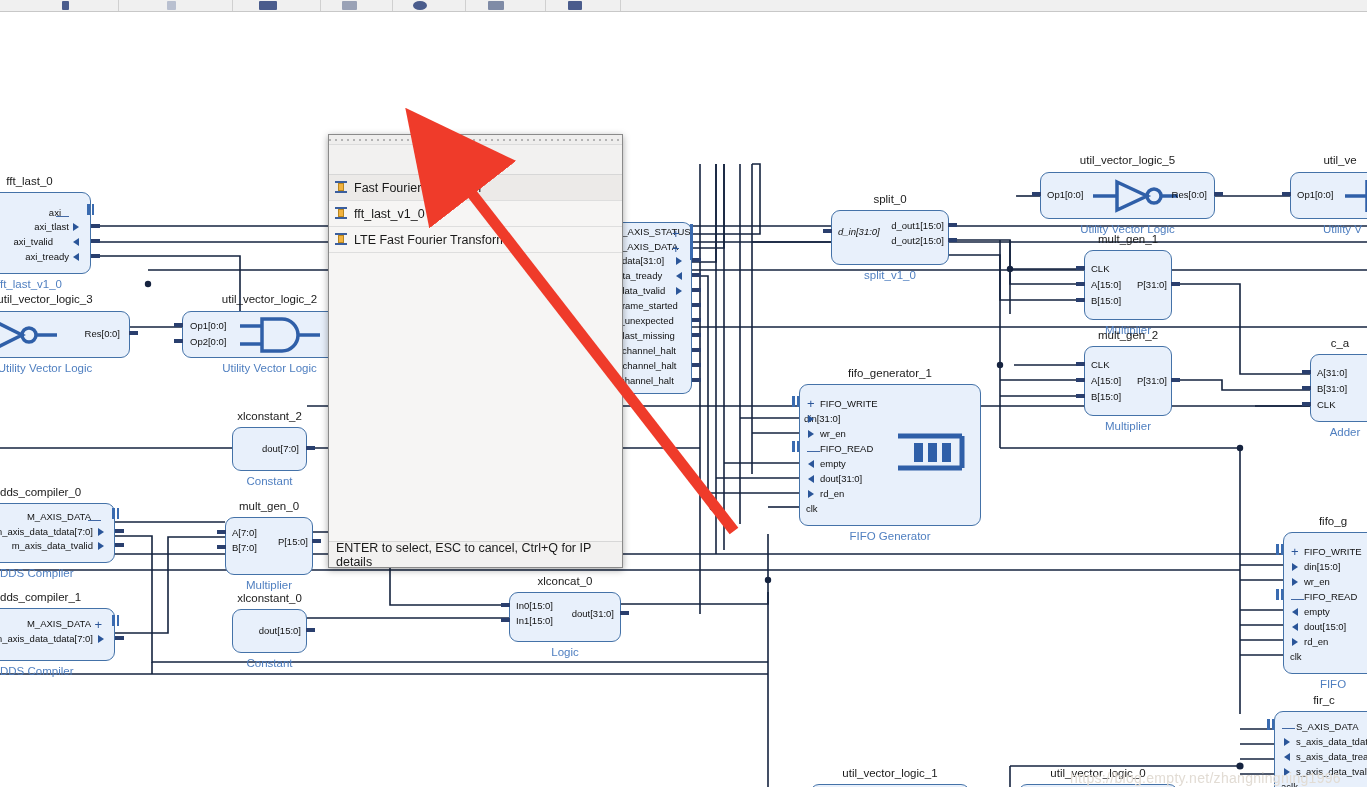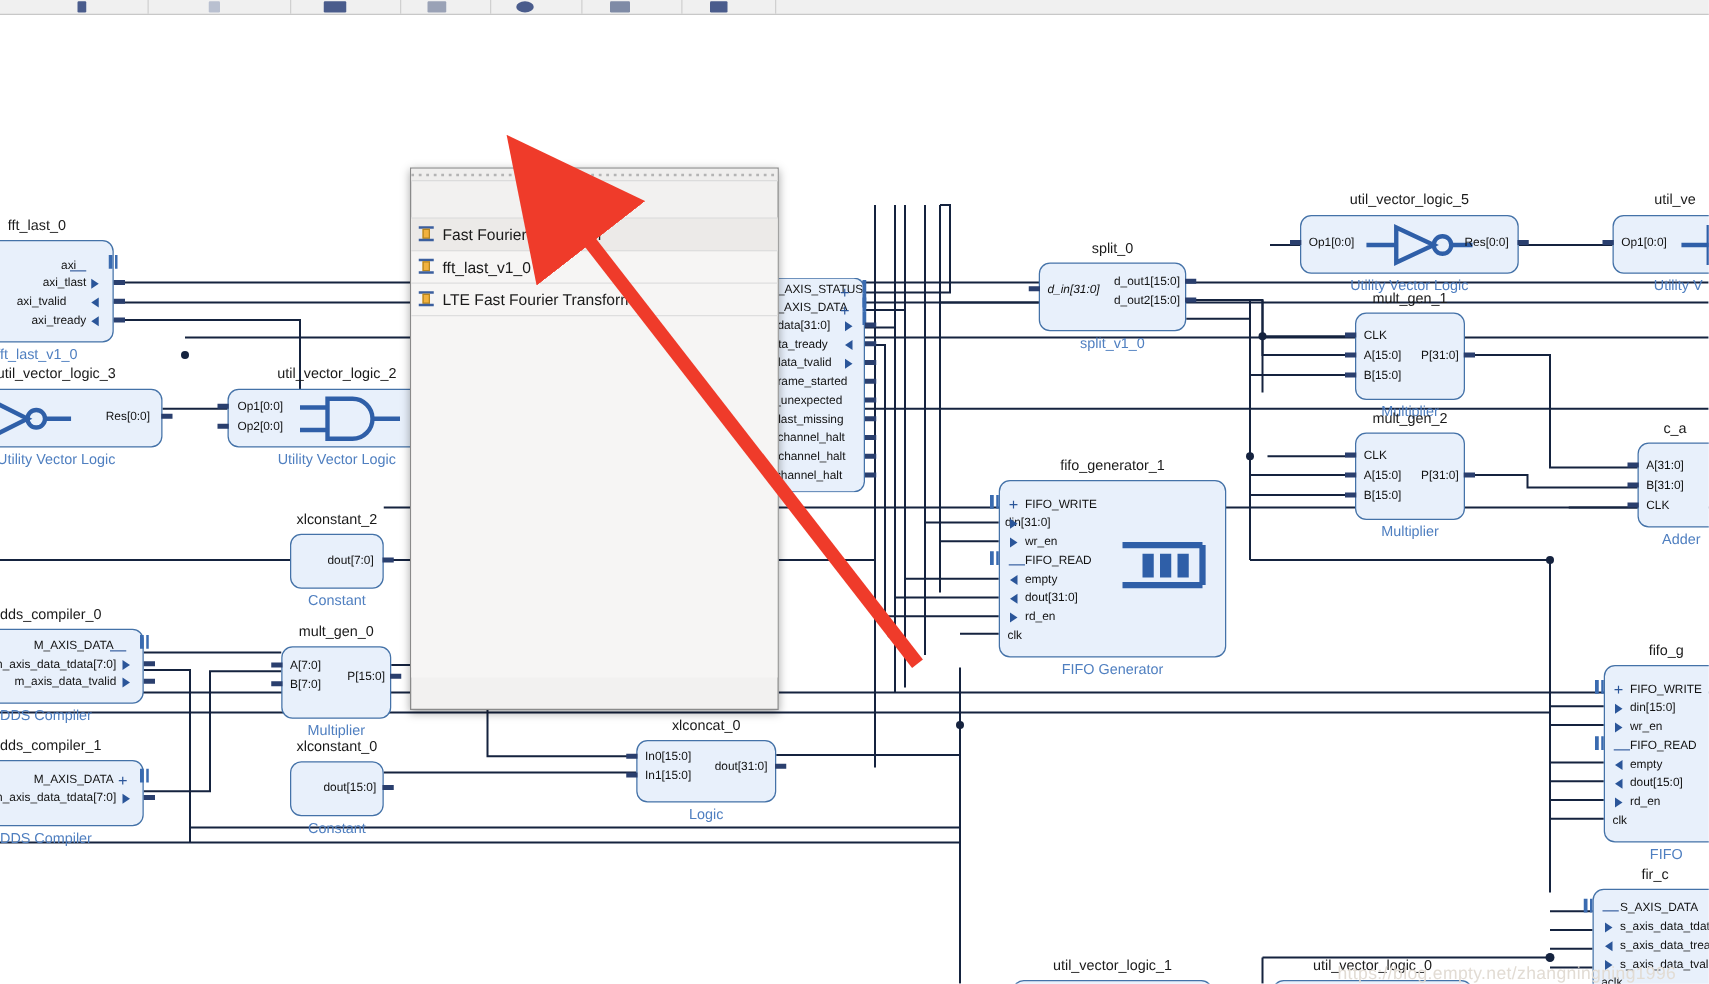--- a/index.html
+++ b/index.html
@@ -577,20 +577,21 @@
       <div class="result">
         <span class="ipicon">
           <span class="bar"></span>
             <span class="box"></span>
             <span class="bar2"></span>
         </span>
         <span>LTE Fast Fourier Transform</span>
       </div>
     </div>
 
+    <div id="dlgfooter">ENTER to select, ESC to cancel, Ctrl+Q for IP details</div>
   </div>
 
   <svg id="arrow" viewBox="0 0 1367 773">
     <defs>
       <marker id="ah" markerWidth="10" markerHeight="10" refX="1" refY="5" orient="auto">
         <polygon points="0,0 0,10 10,5" fill="#ef3b2a"></polygon>
       </marker>
     </defs>
     <line x1="734" y1="517" x2="466" y2="172" stroke="#ef3b2a" stroke-width="11" stroke-linecap="butt" marker-end="url(#ah)"></line>
   </svg>

